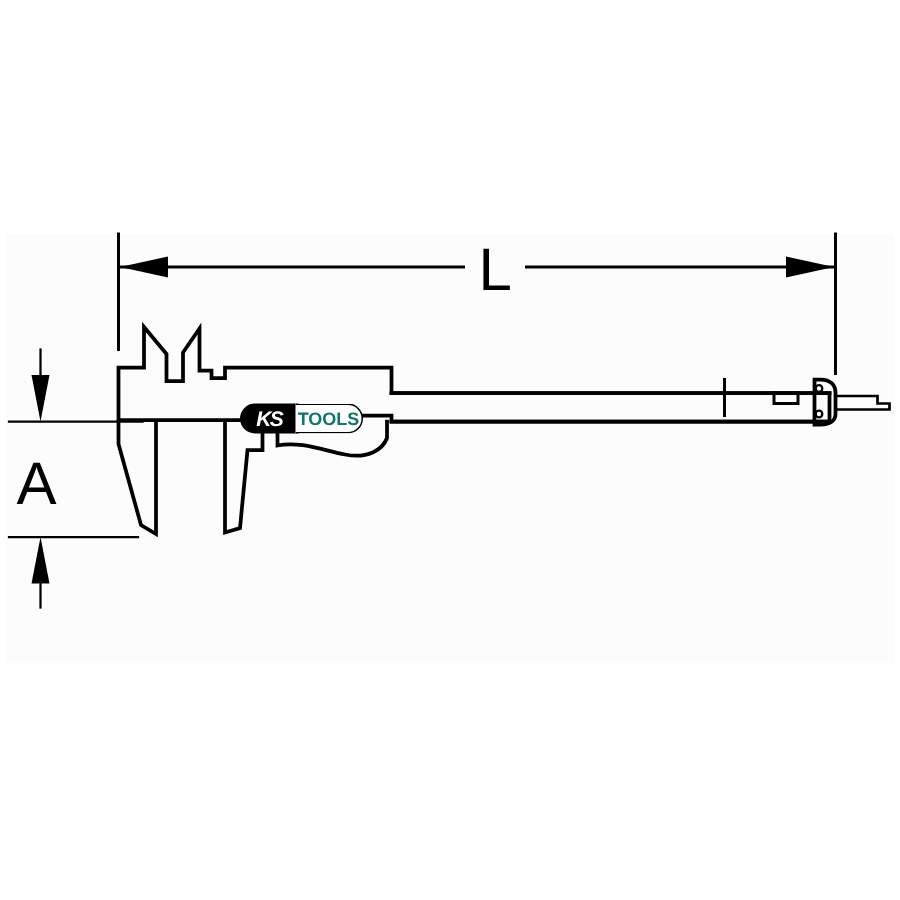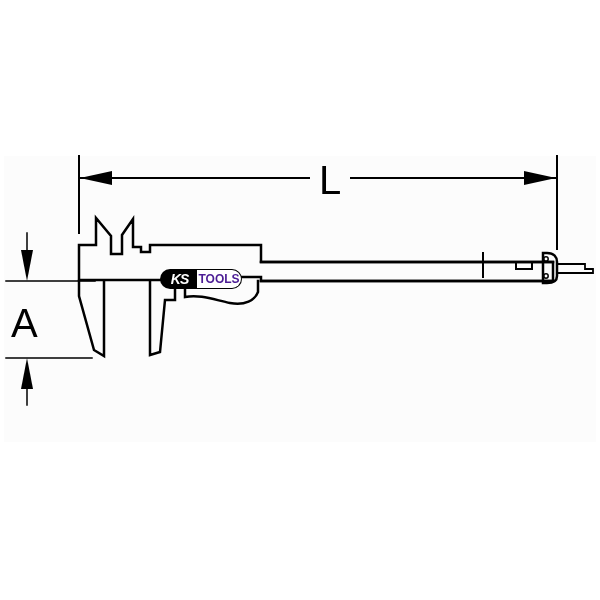--- a/index.html
+++ b/index.html
@@ -4,21 +4,21 @@
 <style>
   html, body { margin:0; padding:0; background:#ffffff; }
   body { width:600px; height:600px; position:relative; overflow:hidden; font-family:"Liberation Sans", sans-serif; }
   .backdrop { position:absolute; left:4px; top:156px; width:592px; height:286px; background:#fcfcfc; }
   svg.drawing { position:absolute; left:0; top:0; }
   .dim-label { position:absolute; font-family:"Liberation Sans", sans-serif; color:#000; font-size:40px; line-height:1; }
   .lbl-L { left:319px; top:160px; }
   .lbl-A { left:11px; top:303px; }
   .logo { position:absolute; left:160px; top:244px; width:83px; height:20px;margin-top:25px; }
   .logo-ks { position:absolute; left:0; top:0; height:20px; width:39px; background:#000; border-radius:10px 0 0 10px; color:#fff; font-weight:bold; font-size:14px; line-height:20px; text-align:center; font-style:italic; letter-spacing:-1px; }
-  .logo-tools { position:absolute; left:37px; top:0; height:18px; width:44px; border:1px solid #000; border-left:none; border-radius:0 10px 10px 0; color:#4c1d95; font-weight:bold; font-size:12px; line-height:18px; text-align:center; background:#fff; }
+  .logo-tools { position:absolute; left:37px; top:0; height:18px; width:44px; border:1px solid #000; border-left:none; border-radius:0 10px 10px 0; color:#0f766e; font-weight:bold; font-size:12px; line-height:18px; text-align:center; background:#fff; }
 </style>
 </head>
 <body>
 
 <div class="backdrop"></div>
 
 <svg class="drawing" width="600" height="600" viewBox="0 0 600 600" xmlns="http://www.w3.org/2000/svg">
   <g stroke="#000" fill="none" stroke-linecap="square">
 
     <g>

